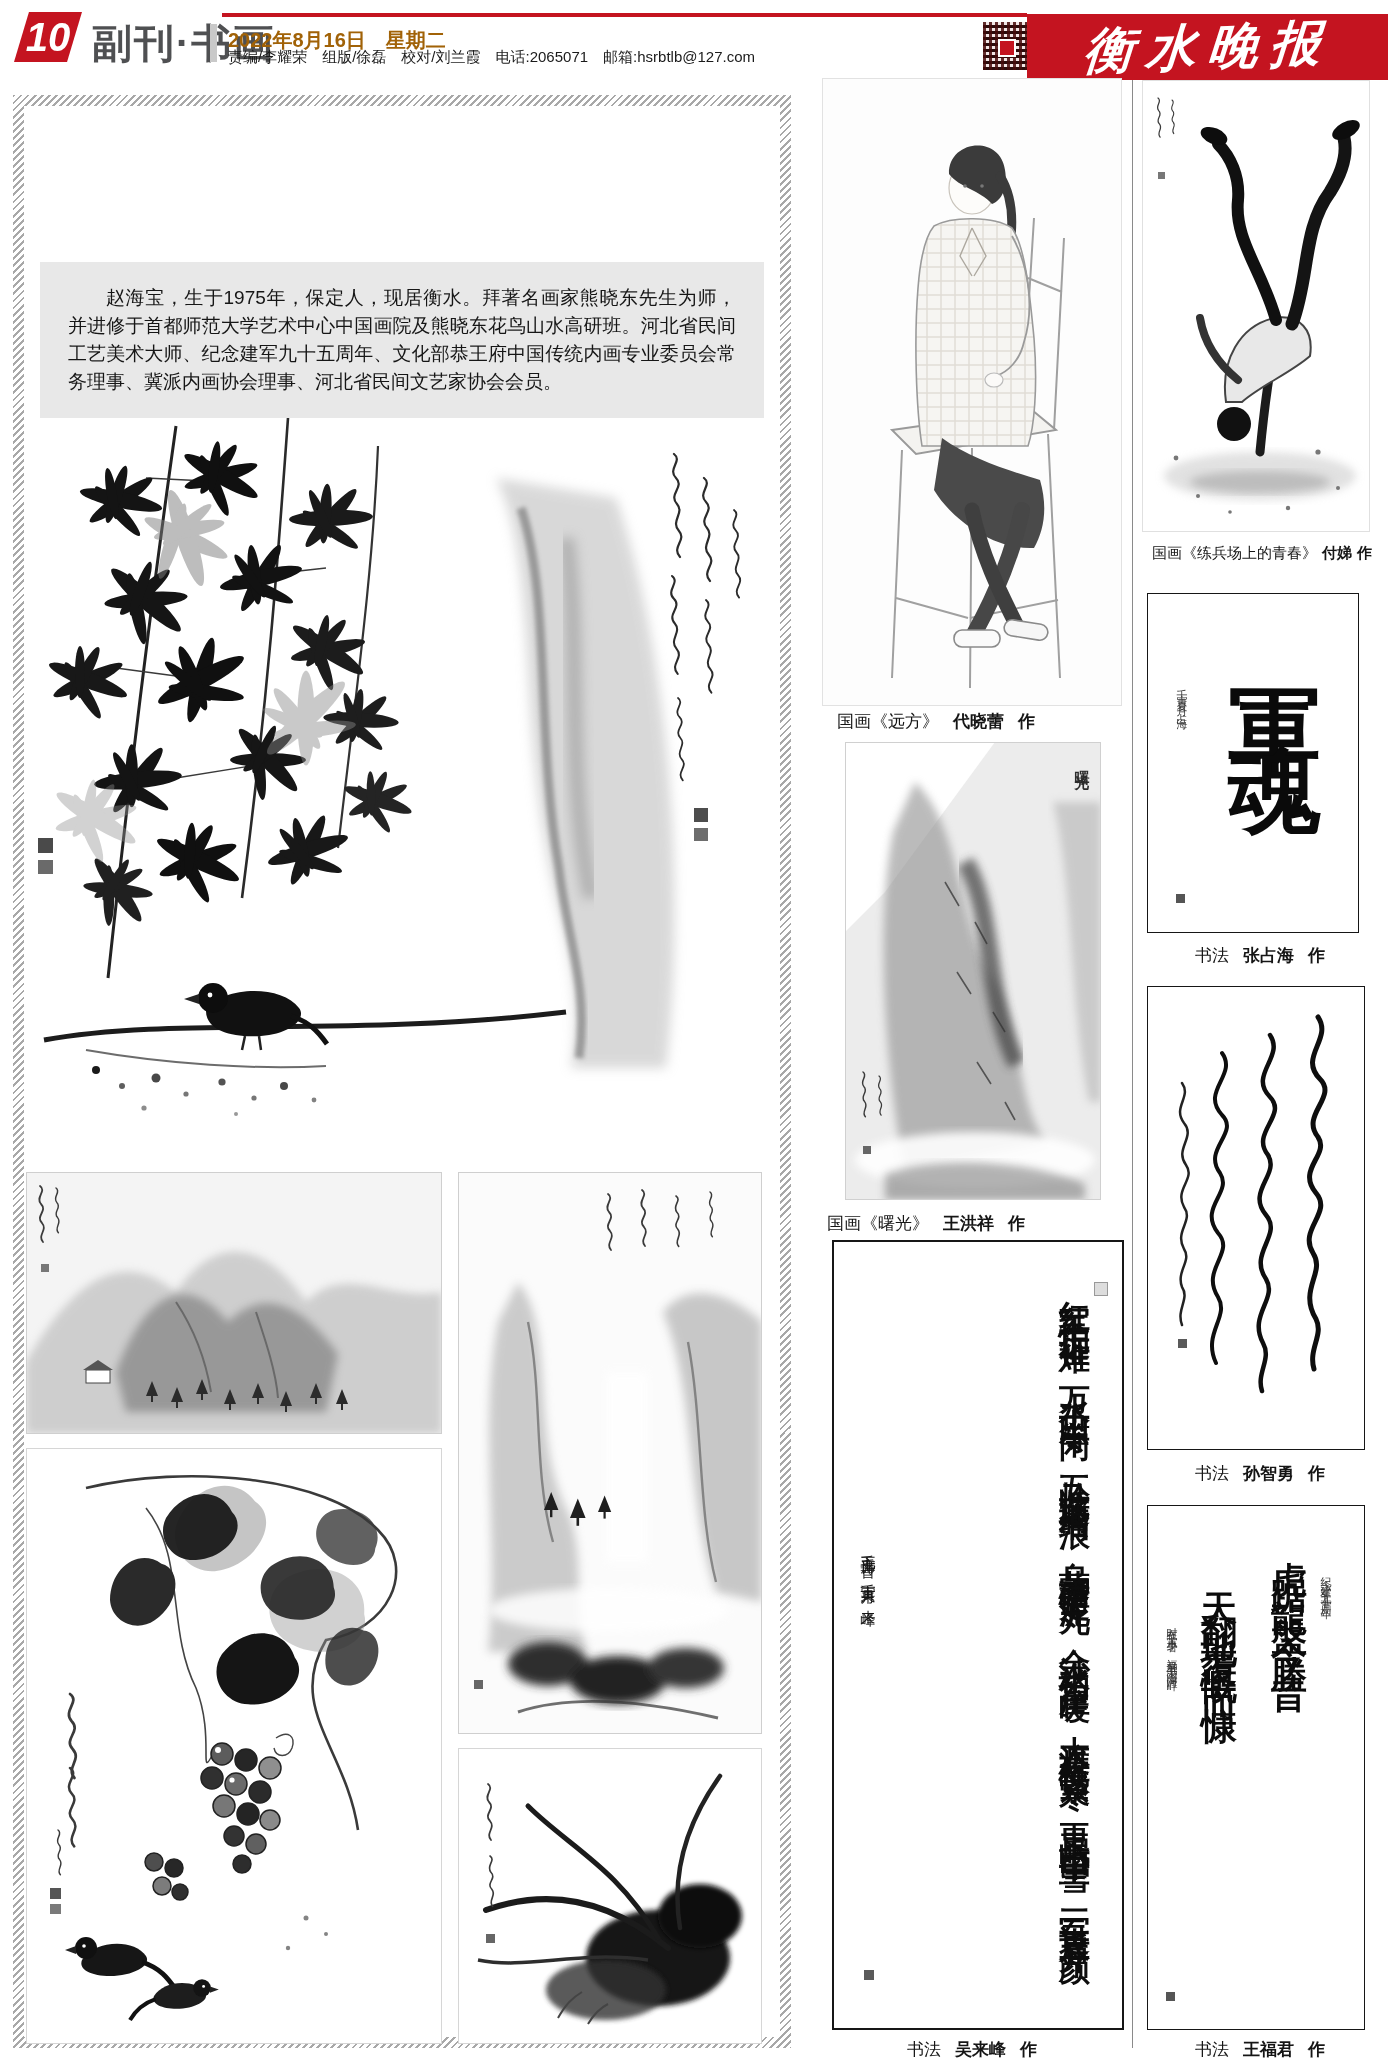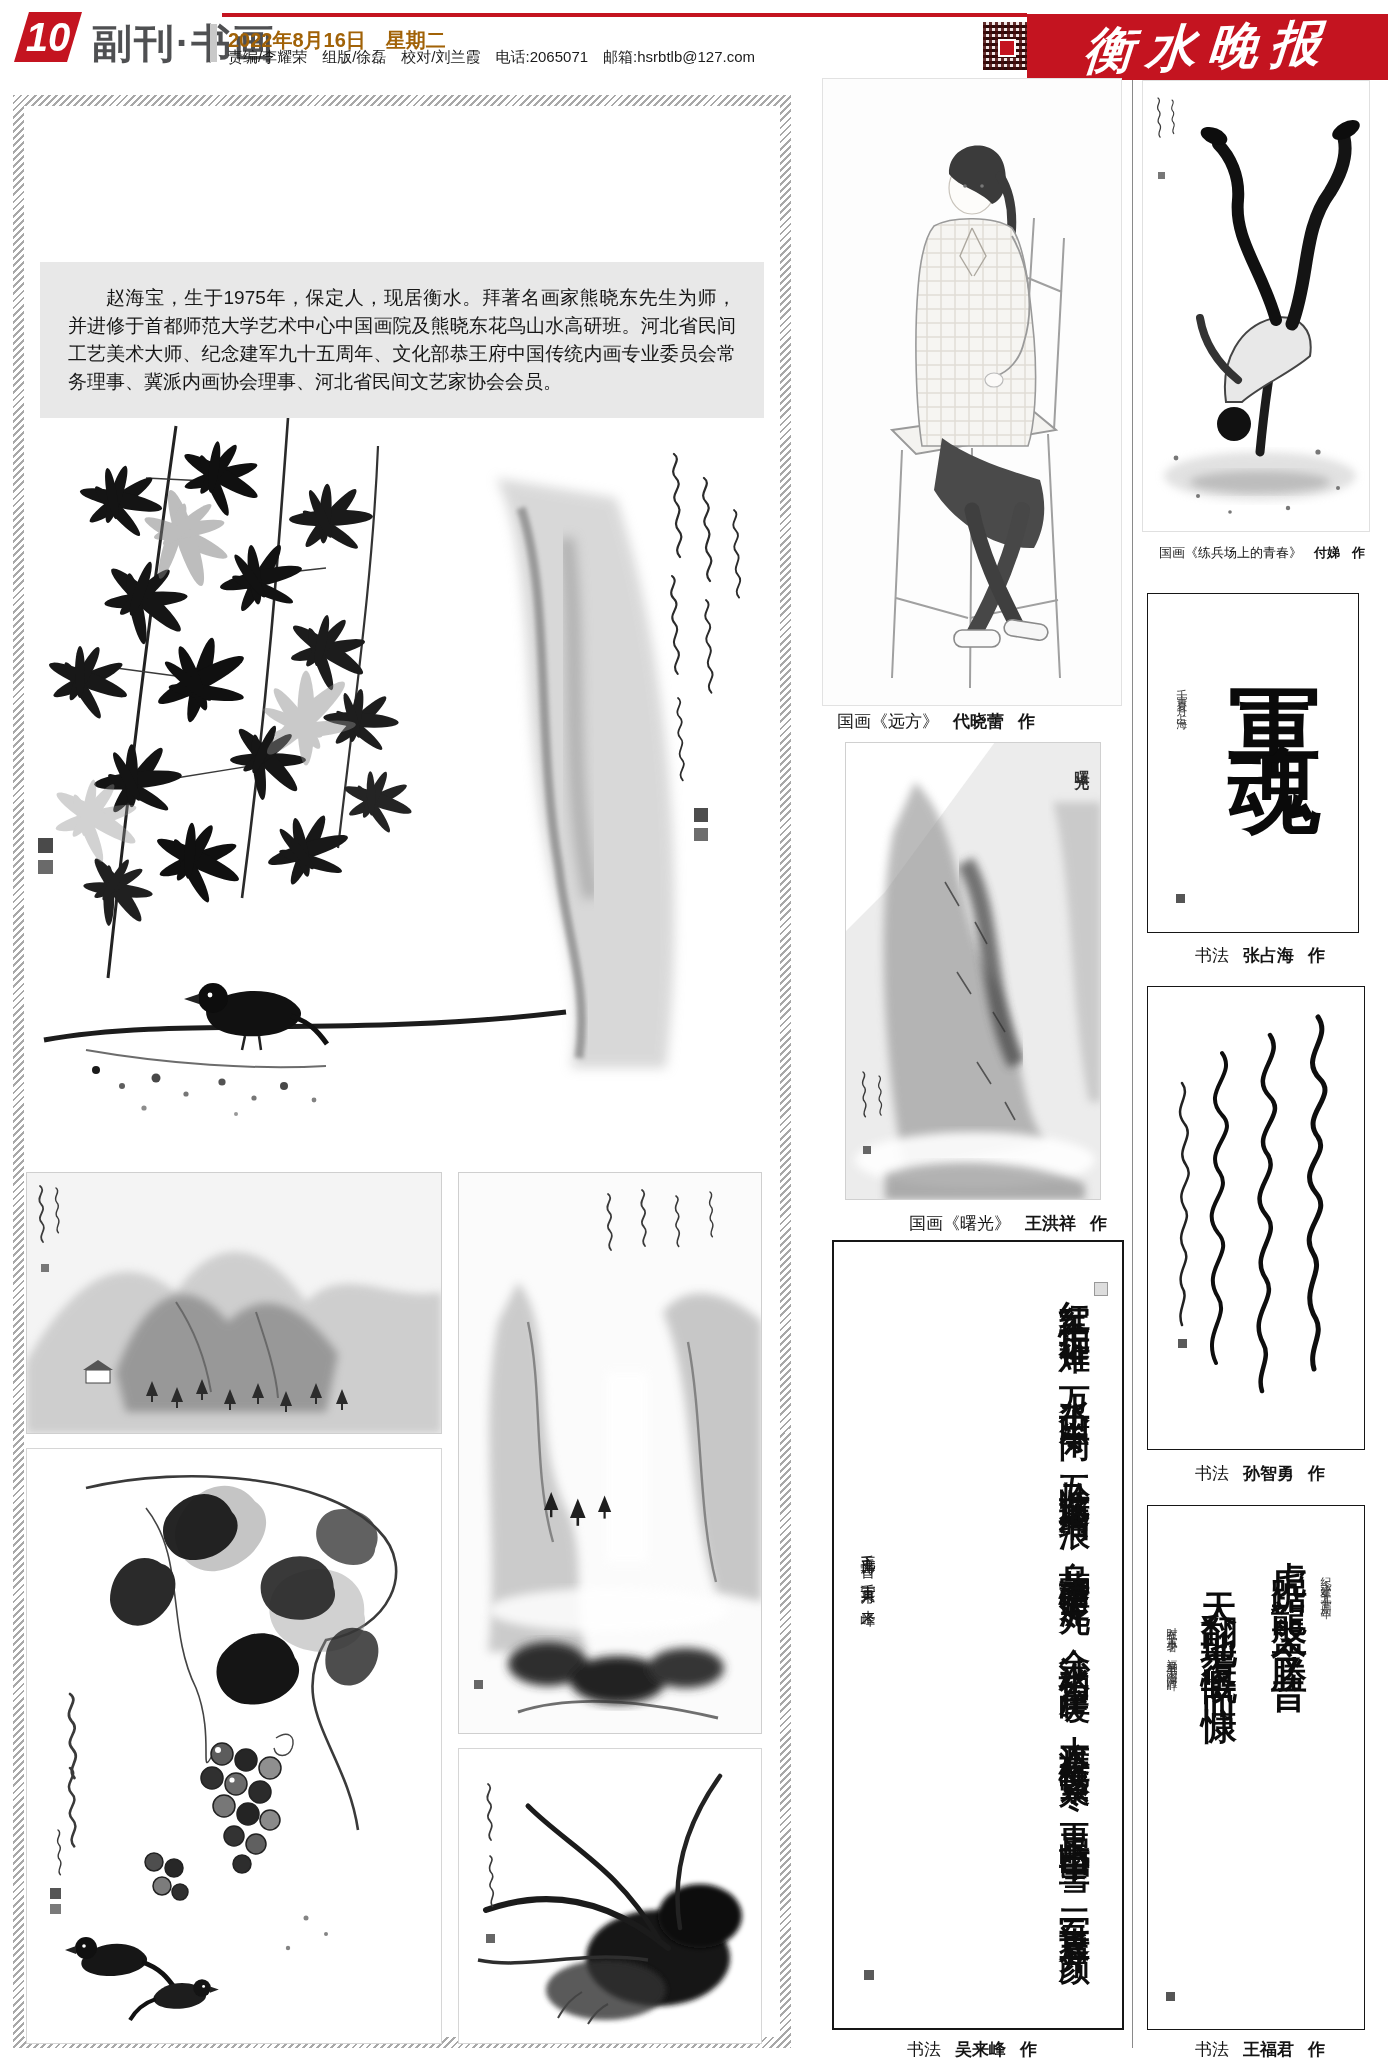--- a/index.html
+++ b/index.html
@@ -364,21 +364,21 @@
       <path d="M208,60 C228,140 224,260 244,360 L256,360 L256,60 Z" fill="#a9a9a9" opacity=".5" filter="url(#f7)"></path>
       <ellipse cx="130" cy="418" rx="120" ry="28" fill="#fff" opacity=".9" filter="url(#f7)"></ellipse>
       <path d="M40,432 C100,412 190,420 240,442 L240,458 L40,458 Z" fill="#6a6a6a" opacity=".5" filter="url(#f7)"></path>
       <use href="#sqB" transform="translate(18,330) scale(.8)"></use>
         <use href="#sqB" transform="translate(34,334) scale(.7)"></use>
       <rect x="18" y="404" width="8" height="8" fill="#666"></rect>
       <rect x="0.5" y="0.5" width="255" height="457" fill="none" stroke="#d0d0d0"></rect>
     </svg>
     <div class="abs v serif" style="right:10px;top:16px;font-size:15px;letter-spacing:5px;color:#2b2b2b;font-weight:bold;">曙光</div>
   </div>
-  <div class="abs caption" style="left:858px;top:1212px;width:300px;">
+  <div class="abs caption" style="left:776px;top:1212px;width:300px;">
     <span class="pre">国画《曙光》</span>
     <span class="artist">王洪祥</span>
     <span class="zuo">作</span>
   </div>
 
   <div class="abs calligbox" style="left:832px;top:1240px;width:288px;height:786px;">
     <div class="abs v serif" style="right:22px;top:34px;height:706px;font-size:31px;line-height:52px;letter-spacing:7px;
                 font-weight:600;color:#0d0d0d;">红军不怕远征难　万水千山只等闲　五岭逶迤腾细浪　乌蒙磅礴走泥丸　金沙水拍云崖暖　大渡桥横铁索寒　更喜岷山千里雪　三军过后尽开颜</div>
     <div class="abs v serif" style="left:24px;top:300px;height:420px;font-size:15px;letter-spacing:2px;color:#161616;">毛主席诗一首　壬寅丁未月　来峰</div>
     <div class="seal" style="left:30px;bottom:48px;width:10px;height:10px;background:#5a5a5a;"></div>
@@ -417,21 +417,21 @@
       <path d="M150,244 C168,196 160,150 188,112 C198,96 206,76 202,58" stroke="#141414" stroke-width="13" fill="none" stroke-linecap="round"></path>
       <path d="M134,240 C120,190 92,160 96,120 C98,96 88,76 76,64" stroke="#101010" stroke-width="12" fill="none" stroke-linecap="round"></path>
       <ellipse cx="204" cy="50" rx="15" ry="8" fill="#0d0d0d" transform="rotate(-28 204 50)"></ellipse>
       <ellipse cx="72" cy="56" rx="14" ry="8" fill="#0d0d0d" transform="rotate(22 72 56)"></ellipse>
       <use href="#sqB" transform="translate(16,18) scale(.7)"></use>
         <use href="#sqB" transform="translate(30,20) scale(.6)"></use>
       <rect x="16" y="92" width="7" height="7" fill="#777"></rect>
       <rect x="0.5" y="0.5" width="227" height="451" fill="none" stroke="#e0e0e0"></rect>
     </svg>
   </div>
-  <div class="abs caption" style="left:1136px;top:544px;width:252px;font-size:13px;gap:12px;">
+  <div class="abs caption" style="left:1136px;top:544px;width:252px;font-size:15px;gap:5px;">
     <span class="pre">国画《练兵场上的青春》</span>
     <span class="artist">付娣</span>
     <span class="zuo">作</span>
   </div>
 
   <div class="abs calligbox" style="left:1147px;top:593px;width:210px;height:338px;border-width:1.5px;">
     <div class="abs v serif" style="left:64px;top:22px;height:310px;font-size:94px;letter-spacing:52px;font-weight:bold;color:#0a0a0a;">軍魂</div>
     <div class="abs v serif" style="left:26px;top:86px;height:190px;font-size:11px;letter-spacing:6px;color:#333;">壬寅夏月占海</div>
     <div class="seal" style="left:28px;top:300px;width:9px;height:9px;background:#555;"></div>
   </div>

